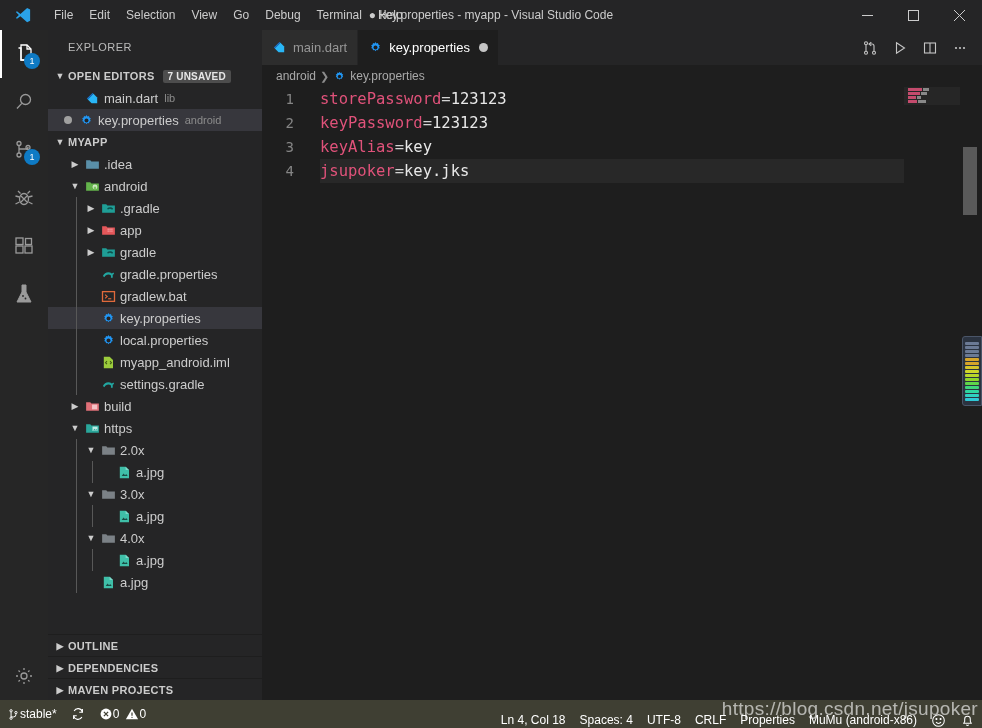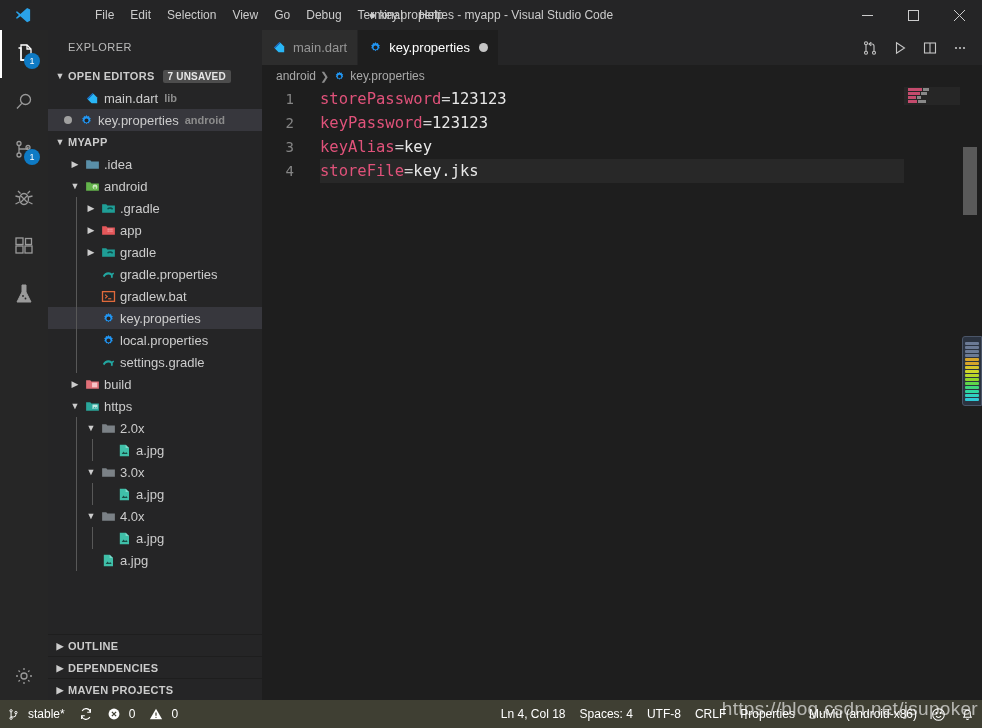--- a/index.html
+++ b/index.html
@@ -11,21 +11,21 @@
     -webkit-font-smoothing: antialiased;
   }
   .app { position: relative; width: 982px; height: 728px; background: #1e1e1e; }
 
   
   .titlebar {
     position: absolute; top: 0; left: 0; width: 982px; height: 30px;
     background: #252526; display: flex; align-items: center;
   }
   .vs-logo { width: 46px; height: 30px; display: flex; align-items: center; justify-content: center; }
-  .menu { display: flex; align-items: flex-start; height: 30px; margin-left: 41px; }
+  .menu { display: flex; align-items: flex-start; height: 30px; }
   .menu-item {
     font-size: 12px; color: #cccccc; padding: 0 8px; height: 30px;
     line-height: 30px; cursor: default; white-space: nowrap;
   }
   .title-center {
     position: absolute; left: 0; width: 982px; height: 30px; line-height: 30px;
     text-align: center; font-size: 12px; color: #cccccc; pointer-events: none;
   }
   .win-controls { position: absolute; right: 0; top: 0; display: flex; height: 30px; z-index: 5; }
   .win-btn {
@@ -80,21 +80,21 @@
   .row .ind { display: inline-block; height: 22px; }
   .row .arrow {
     width: 14px; display: flex; align-items: center; justify-content: center;
     font-size: 9px; color: #cccccc;
   }
   .row .ficon {
     width: 20px; height: 22px; display: flex; align-items: center; justify-content: center;
     margin-right: 2px;
   }
   .row .rname { font-size: 13px; }
-  .row .rdesc { font-size: 11px; color: #8c8c8c; margin-left: 6px; font-weight: bold; }
+  .row .rdesc { font-size: 11px; color: #8c8c8c; margin-left: 6px; }
   .dirty-dot {
     width: 8px; height: 8px; border-radius: 50%; background: #a0a0a0;
     margin: 0 4px 0 2px; flex: 0 0 auto;
   }
   .guide {
     position: absolute; top: 0; bottom: 0; width: 1px; background: #585858;
   }
   .sb-bottom { position: absolute; bottom: 0; left: 0; width: 214px; }
   .sb-bottom .section-head { height: 22px; border-top: 1px solid #1e1e1e; }
 
@@ -159,24 +159,24 @@
   }
   .strip-row { height: 3px; width: 100%; border-radius: 1px; }
 
   
   .statusbar {
     position: absolute; left: 0; bottom: 0; width: 982px; height: 28px;
     background: #3f3f33; display: flex; align-items: center; color: #ffffff;
     font-size: 12px;
   }
   .st-item {
-    height: 28px; display: flex; align-items: center; padding: 0 7px; gap: 8px;
+    height: 28px; display: flex; align-items: center; padding: 0 7px; gap: 0;
     white-space: nowrap;
   }
-  .st-right { position: absolute; right: 0; display: flex; align-items: center; height: 16px; }
+  .st-right { position: absolute; right: 0; display: flex; align-items: flex-start; height: 16px; }
   .watermark {
     position: absolute; right: 4px; bottom: 8px; font-size: 19px;
     color: rgba(255,255,255,.62); font-family: "Liberation Sans", sans-serif;
     pointer-events: none; letter-spacing: .3px;
   }
   svg { display: block; }
 </style>
 </head>
 <body>
 
@@ -420,20 +420,32 @@
           <div class="guide" style="left: 28px;"></div>
           <span class="ind" style="width: 36px;"></span>
           <span class="arrow"></span>
           <span class="ficon">
             <svg width="15" height="15" viewBox="0 0 16 16" style="display:block">
               <path d="M8 2.2 l1 1.4 1.7-.4 .3 1.7 1.6 .7-.9 1.5 .9 1.5-1.6 .7-.3 1.7-1.7-.4-1 1.4-1-1.4-1.7 .4-.3-1.7-1.6-.7 .9-1.5-.9-1.5 1.6-.7 .3-1.7 1.7 .4z" fill="#2196f3"></path>
               <circle cx="8" cy="8" r="2.1" fill="#252526"></circle>
             </svg>
           </span>
           <span class="rname">local.properties</span>
+        </div>
+        <div class="row">
+          <div class="guide" style="left: 28px;"></div>
+          <span class="ind" style="width: 36px;"></span>
+          <span class="arrow"></span>
+          <span class="ficon">
+            <svg width="15" height="15" viewBox="0 0 16 16" style="display:block">
+              <path d="M3 1.8 h6.2 l3.6 3.6 v8.8 h-9.8z" fill="#9ccc3c"></path>
+              <path d="M6.4 6.6 L4.8 8.2 L6.4 9.8 M9.6 6.6 L11.2 8.2 L9.6 9.8" stroke="#3e5a10" stroke-width="1.1" fill="none"></path>
+            </svg>
+          </span>
+          <span class="rname">myapp_android.iml</span>
         </div>
         <div class="row">
           <div class="guide" style="left: 28px;"></div>
           <span class="ind" style="width: 36px;"></span>
           <span class="arrow"></span>
           <span class="ficon">
             <svg width="15" height="15" viewBox="0 0 16 16" style="display:block">
               <path d="M2 9.6 c1.6-4 6.4-5.2 9.6-2.6 l1.6-1.2 .8 1.4-1.6 1.2 c.4 1.4 .2 2.6-.6 3.6 l-1.4-1 c.4-.6 .4-1.4 .2-2-2.2-1.8-5.6-1-7 1.8z" fill="#22a6a0"></path>
             </svg>
           </span>
@@ -647,21 +659,21 @@
           <div class="cline">
             <span class="lnum">2</span>
             <span class="ctext"><span class="k-key">keyPassword</span><span class="k-eq">=</span><span class="k-val">123123</span></span>
           </div>
           <div class="cline">
             <span class="lnum">3</span>
             <span class="ctext"><span class="k-key">keyAlias</span><span class="k-eq">=</span><span class="k-val">key</span></span>
           </div>
           <div class="cline active">
             <span class="lnum">4</span>
-            <span class="ctext"><span class="k-key">storeFile</span><span class="k-eq">=</span><span class="k-val">key.jks</span></span>
+            <span class="ctext"><span class="k-key">jsupoker</span><span class="k-eq">=</span><span class="k-val">key.jks</span></span>
           </div>
         </div>
 
       <div class="minimap">
         <div class="mm-slider"></div>
         <div id="minimap-lines">
             <div class="mm-line">
               <div class="mm-blk" style="width: 13.65px; background: rgb(224, 82, 122);"></div>
               <div class="mm-blk" style="width: 6.3px; background: rgb(154, 154, 154);"></div>
             </div>

